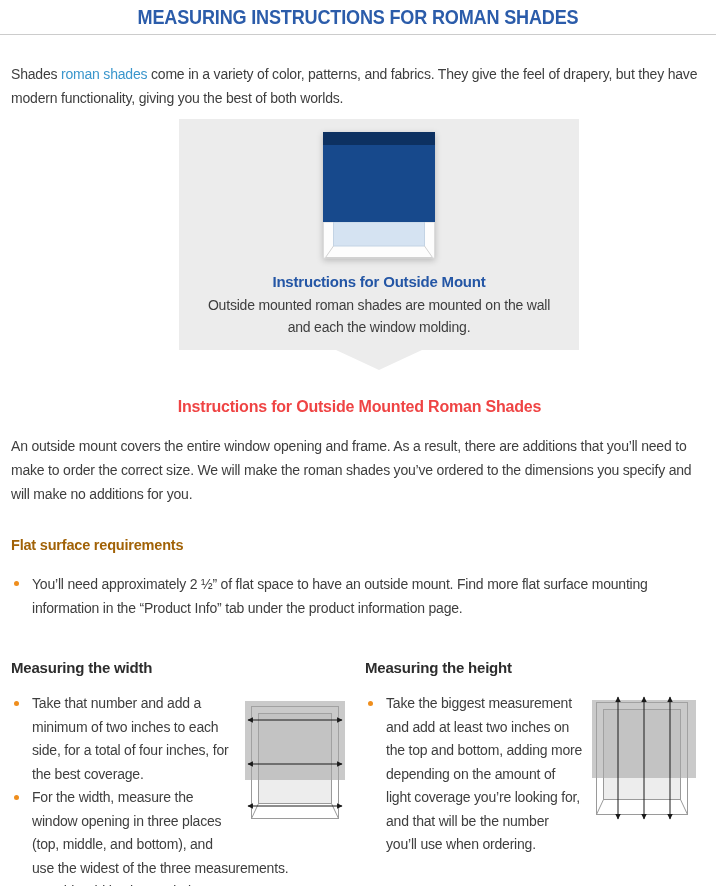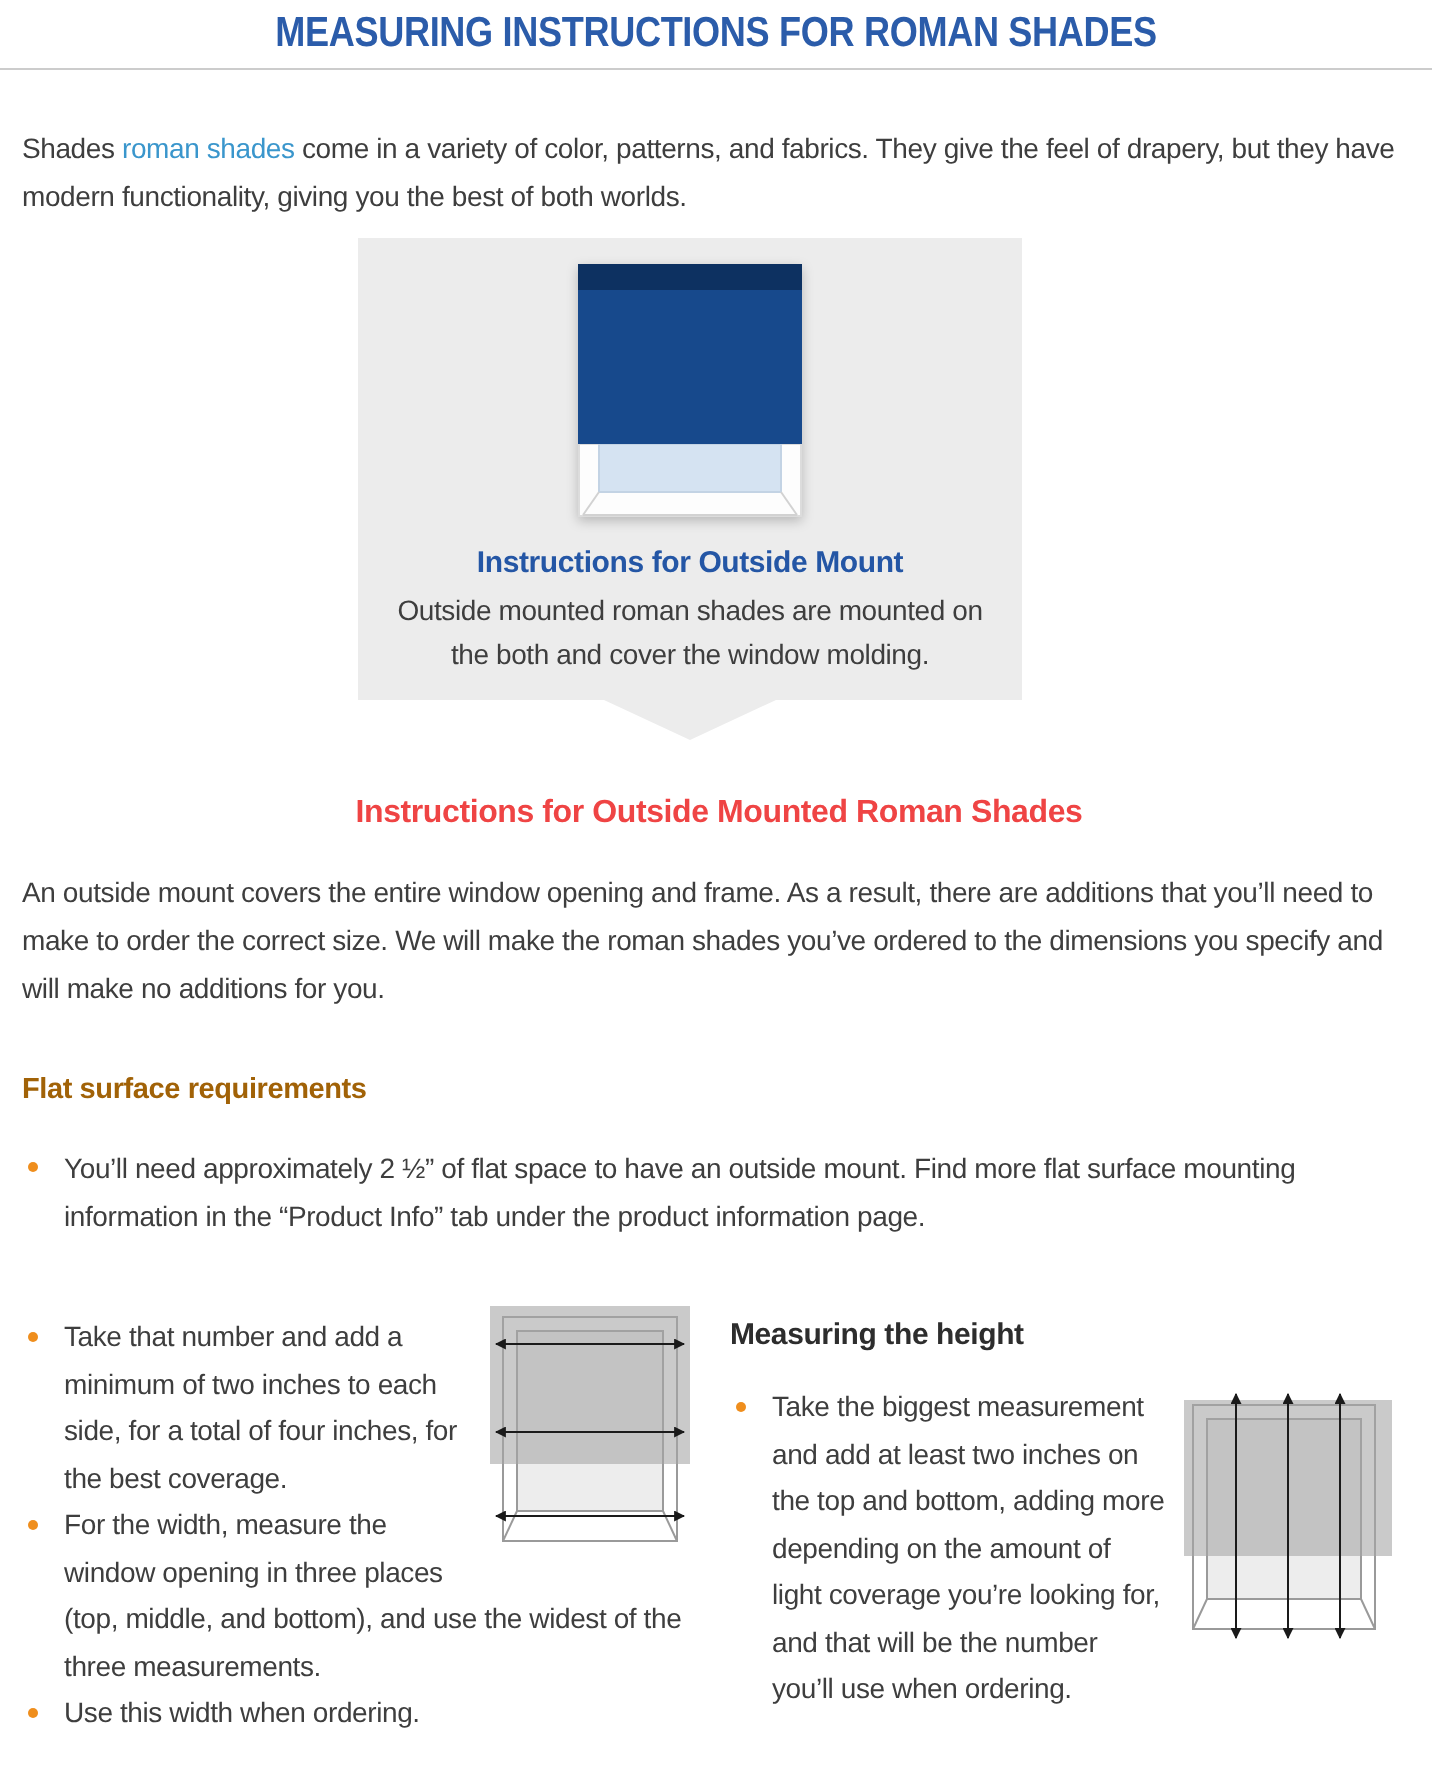--- a/index.html
+++ b/index.html
@@ -24,21 +24,21 @@
     transform: scaleX(0.86);
     transform-origin: 50% 50%;
     white-space: nowrap;
   }
   .divider { border: 0; border-top: 1px solid #cccccc; margin: 0; }
   .content { padding: 0 8px 28px 11px; }
   .intro { margin: 27px 0 0; }
   .link { color: #3a96cc; text-decoration: none; cursor: pointer; }
 
   
-  .callout-wrap { margin: 9px 0 0 168px; width: 332px; }
+  .callout-wrap { margin: 9px 0 0 168px; width: 400px; }
   .callout {
     background: #ececec;
     text-align: center;
     padding: 13px 18px 12px;
   }
   .shade-svg { filter: drop-shadow(0 2px 3px rgba(0,0,0,0.22)); display: inline-block; }
   .callout-title { color: #2456a5; font-size: 15px; font-weight: bold; line-height: 20px; margin-top: 5px; }
   .callout-text { font-size: 14px; line-height: 22px; margin-top: 2px; }
   .callout-arrow {
     width: 0; height: 0; margin: 0 auto;
@@ -99,36 +99,37 @@
       <svg class="shade-svg" width="112" height="128" viewBox="0 0 112 128" aria-hidden="true">
         <rect x="0.5" y="90" width="111" height="36" fill="#fdfdfd" stroke="#dcdcdc"></rect>
         <rect x="10.5" y="90" width="91" height="24" fill="#d5e3f2" stroke="#c3d3e4"></rect>
         <line x1="10.5" y1="114" x2="2.5" y2="125.5" stroke="#d2d2d2"></line>
         <line x1="101.5" y1="114" x2="109.5" y2="125.5" stroke="#d2d2d2"></line>
         <line x1="2.5" y1="125.5" x2="109.5" y2="125.5" stroke="#d2d2d2"></line>
         <rect x="0" y="13" width="112" height="77" fill="#17498c"></rect>
         <rect x="0" y="0" width="112" height="13" fill="#0d3161"></rect>
       </svg>
       <div class="callout-title">Instructions for Outside Mount</div>
-      <div class="callout-text">Outside mounted roman shades are mounted on the both and cover the window molding.</div>
+      <div class="callout-text">Outside mounted roman shades are mounted on the wall and each the window molding.</div>
     </div>
     <div class="callout-arrow"></div>
   </div>
 
   <h2 class="section-heading">Instructions for Outside Mounted Roman Shades</h2>
   <p class="section-body">An outside mount covers the entire window opening and frame. As a result, there are additions that you’ll need to make to order the correct size. We will make the roman shades you’ve ordered to the dimensions you specify and will make no additions for you.</p>
 
   <h3 class="sub-heading">Flat surface requirements</h3>
   <ul class="bullets">
     <li>You’ll need approximately 2 ½” of flat space to have an outside mount. Find more flat surface mounting information in the “Product Info” tab under the product information page.</li>
   </ul>
 
   <div class="columns">
 
     <section class="col col-left clearfix">
+      <h3 class="col-heading">Measuring the width</h3>
       <svg class="diagram diagram-width" width="100" height="132" viewBox="0 0 100 132" aria-hidden="true">
         <defs>
           <marker id="aw" viewBox="0 0 10 10" refX="9" refY="5" markerWidth="5.5" markerHeight="5.5" orient="auto-start-reverse">
             <path d="M0 0 L10 5 L0 10 z" fill="#1a1a1a"></path>
           </marker>
         </defs>
         <rect x="6.5" y="10.5" width="87" height="112" fill="#ffffff" stroke="#9a9a9a"></rect>
         <rect x="13.5" y="17.5" width="73" height="90" fill="#ededed" stroke="#9a9a9a"></rect>
         <line x1="13.5" y1="107.5" x2="6.5" y2="122.5" stroke="#9a9a9a"></line>
         <line x1="86.5" y1="107.5" x2="93.5" y2="122.5" stroke="#9a9a9a"></line>

